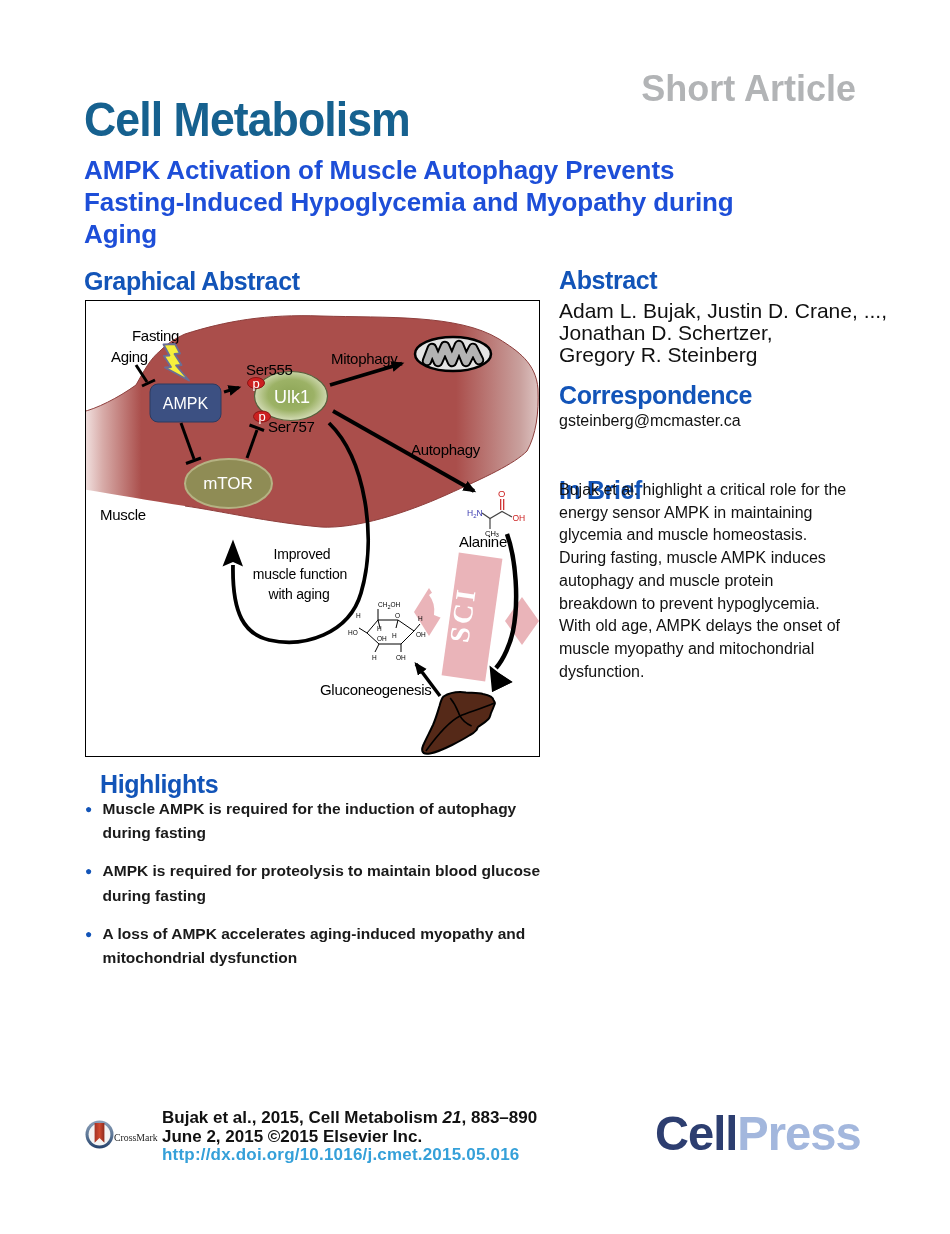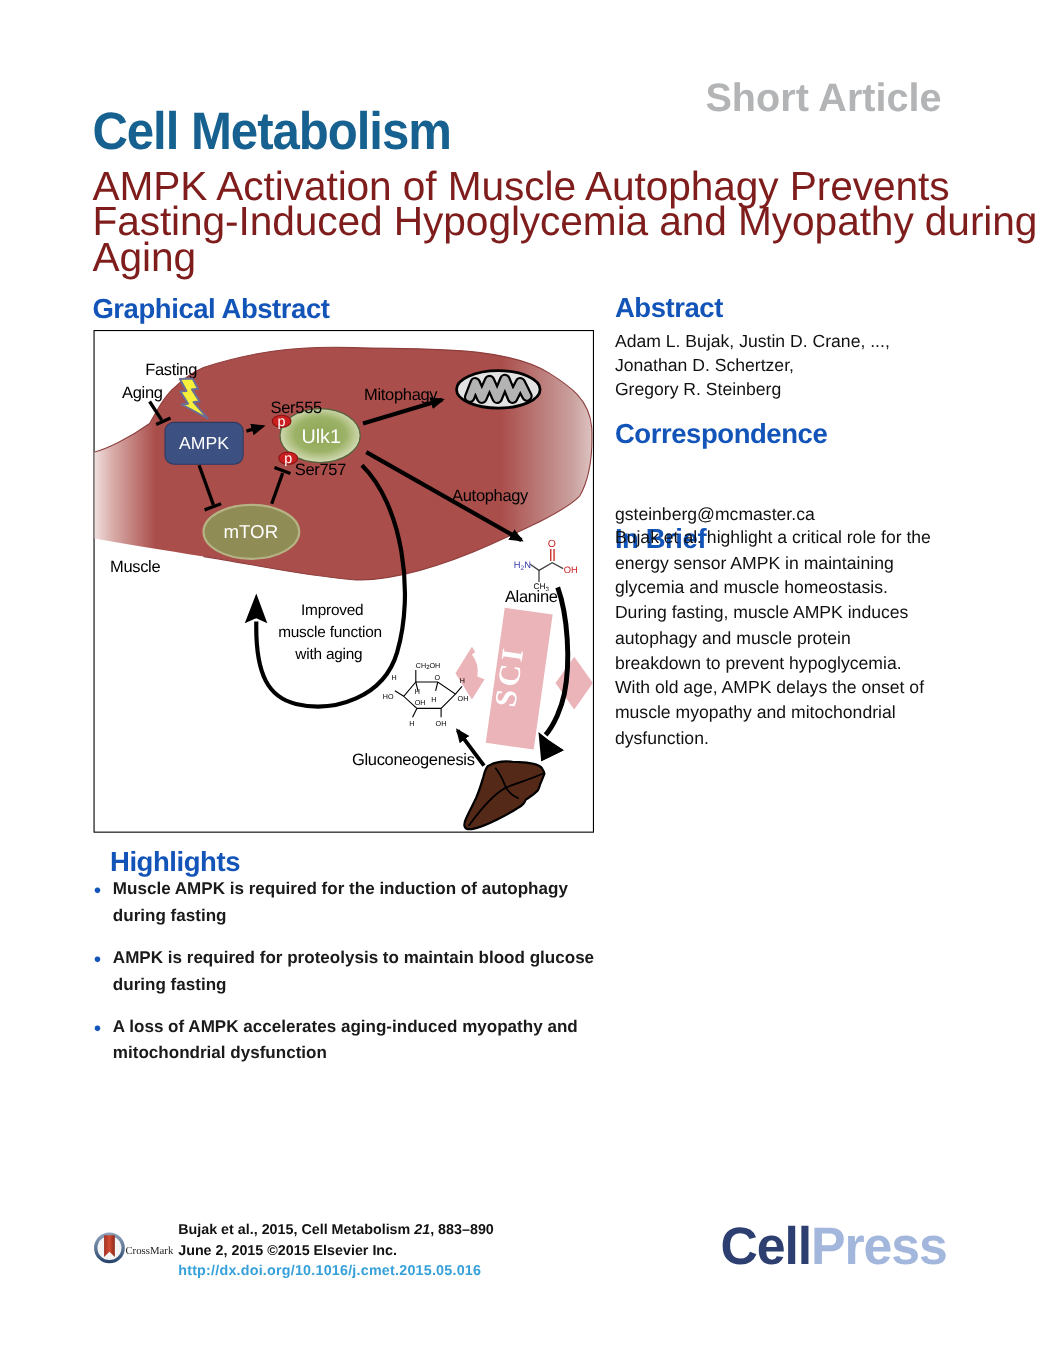--- a/index.html
+++ b/index.html
@@ -8,21 +8,21 @@
   .abs{position:absolute;}
   .h2{font-size:25px;font-weight:bold;color:#1254b8;letter-spacing:-0.4px;line-height:19px;}
 </style>
 </head>
 <body>
 
 <div class="abs" style="left:556px;top:75px;width:300px;text-align:right;font-size:36px;font-weight:bold;color:#b2b4b6;line-height:28px;">Short Article</div>
 
 <div class="abs" style="left:84px;top:96px;font-size:48px;font-weight:bold;color:#16618f;letter-spacing:-1px;line-height:48px;transform:scaleX(0.93);transform-origin:0 0;">Cell Metabolism</div>
 
-<div class="abs" style="left:84px;top:154px;font-size:37px;font-weight:normal;color:#7f1d1d;line-height:32px;letter-spacing:-0.1px;">AMPK Activation of Muscle Autophagy Prevents<br>Fasting-Induced Hypoglycemia and Myopathy during<br>Aging</div>
+<div class="abs" style="left:84px;top:154px;font-size:26px;font-weight:bold;color:#1d4ed8;line-height:32px;letter-spacing:-0.1px;">AMPK Activation of Muscle Autophagy Prevents<br>Fasting-Induced Hypoglycemia and Myopathy during<br>Aging</div>
 
 <div class="abs h2" style="left:84px;top:272px;">Graphical Abstract</div>
 
 <div class="abs" style="left:85px;top:300px;width:453px;height:455px;border:1.5px solid #000;background:#fff;">
 <svg width="453" height="455" viewBox="0 0 453 455" xmlns="http://www.w3.org/2000/svg">
   <defs>
     <linearGradient id="musc" x1="0" y1="0" x2="1" y2="0">
       <stop offset="0" stop-color="#f6ebea"></stop>
       <stop offset="0.045" stop-color="#d8aca9"></stop>
       <stop offset="0.13" stop-color="#aa4e4b"></stop>
@@ -186,24 +186,24 @@
            C 335.8,448 336.5,445.5 338,442.5
            C 340.5,437 344,430.5 347,424
            C 350,417 352,410 353.5,405
            C 354.5,401 355.5,397.5 357.5,395.5 Z" fill="#552918" stroke="#000" stroke-width="2"></path>
   <path d="M 364.2,397 C 370,404 371.5,409.5 373.8,414.6 C 377,420.5 381,423 385.6,424.9" fill="none" stroke="#000" stroke-width="1.6"></path>
   <path d="M 408.4,402 C 396,407.5 382,411.5 374,415 C 362,421 350,436 339.9,450" fill="none" stroke="#000" stroke-width="1.6"></path>
 </svg>
 </div>
 
 <div class="abs h2" style="left:559px;top:271px;">Abstract</div>
-<div class="abs" style="left:559px;top:299.5px;font-size:16px;line-height:22.4px;color:#111;">Adam L. Bujak, Justin D. Crane, ...,<br>Jonathan D. Schertzer,<br>Gregory R. Steinberg</div>
+<div class="abs" style="left:559px;top:299.5px;font-size:21px;line-height:22.4px;color:#111;">Adam L. Bujak, Justin D. Crane, ...,<br>Jonathan D. Schertzer,<br>Gregory R. Steinberg</div>
 
 <div class="abs h2" style="left:559px;top:386px;">Correspondence</div>
-<div class="abs" style="left:559px;top:409.5px;font-size:16px;line-height:22.4px;color:#111;margin-top:48px;">gsteinberg@mcmaster.ca</div>
+<div class="abs" style="left:559px;top:409.5px;font-size:16px;line-height:22.4px;color:#111;">gsteinberg@mcmaster.ca</div>
 
 <div class="abs h2" style="left:559px;top:460px;margin-top:21px;">In Brief</div>
 <div class="abs" style="left:559px;top:479px;font-size:16px;line-height:22.7px;color:#111;">Bujak et al. highlight a critical role for the<br>energy sensor AMPK in maintaining<br>glycemia and muscle homeostasis.<br>During fasting, muscle AMPK induces<br>autophagy and muscle protein<br>breakdown to prevent hypoglycemia.<br>With old age, AMPK delays the onset of<br>muscle myopathy and mitochondrial<br>dysfunction.</div>
 
 <div class="abs h2" style="left:84px;top:775px;margin-left:16px;">Highlights</div>
 <div class="abs" style="left:84px;top:797px;font-size:15.5px;font-weight:bold;letter-spacing:0px;line-height:24.4px;color:#1a1a1a;">
   <div style="position:relative;padding-left:18.6px;margin-bottom:13.6px;"><span style="position:absolute;left:1px;top:0px;color:#1254b8;font-size:12px;">●</span>Muscle AMPK is required for the induction of autophagy<br>during fasting</div>
   <div style="position:relative;padding-left:18.6px;margin-bottom:13.6px;"><span style="position:absolute;left:1px;top:0px;color:#1254b8;font-size:12px;">●</span>AMPK is required for proteolysis to maintain blood glucose<br>during fasting</div>
   <div style="position:relative;padding-left:18.6px;"><span style="position:absolute;left:1px;top:0px;color:#1254b8;font-size:12px;">●</span>A loss of AMPK accelerates aging-induced myopathy and<br>mitochondrial dysfunction</div>
 </div>
@@ -219,15 +219,15 @@
       <stop offset="0" stop-color="#a33225"></stop>
       <stop offset="0.5" stop-color="#cf4a30"></stop>
       <stop offset="1" stop-color="#8e2a1c"></stop>
     </linearGradient>
   </defs>
   <circle cx="14.5" cy="14.5" r="14" fill="url(#cmring)"></circle>
   <circle cx="14.5" cy="14.5" r="10.9" fill="#f4f4f4"></circle>
   <path d="M 9.6,3 L 19.4,3 L 19.4,22.8 L 14.5,18 L 9.6,22.8 Z" fill="url(#cmred)"></path>
 </svg>
 <div class="abs" style="left:114px;top:1131.5px;font-size:9.8px;font-family:'Liberation Serif',serif;color:#222;">CrossMark</div>
-<div class="abs" style="left:162px;top:1109px;font-size:13px;font-weight:bold;line-height:18.6px;color:#111;">Bujak et al., 2015, Cell Metabolism <i>21</i>, 883–890<br>June 2, 2015 ©2015 Elsevier Inc.<br><span style="color:#35a0d9;letter-spacing:0.2px;text-align:center;">http://dx.doi.org/10.1016/j.cmet.2015.05.016</span></div>
+<div class="abs" style="left:162px;top:1109px;font-size:17px;font-weight:bold;line-height:18.6px;color:#111;">Bujak et al., 2015, Cell Metabolism <i>21</i>, 883–890<br>June 2, 2015 ©2015 Elsevier Inc.<br><span style="color:#35a0d9;letter-spacing:0.2px;text-align:center;">http://dx.doi.org/10.1016/j.cmet.2015.05.016</span></div>
 
 <div class="abs" style="left:655px;top:1110px;font-size:48px;font-weight:bold;letter-spacing:-1px;line-height:48px;transform:scaleX(0.98);transform-origin:0 0;"><span style="color:#2d3e70;">Cell</span><span style="color:#a3b7dd;">Press</span></div>
 
 </body></html>

